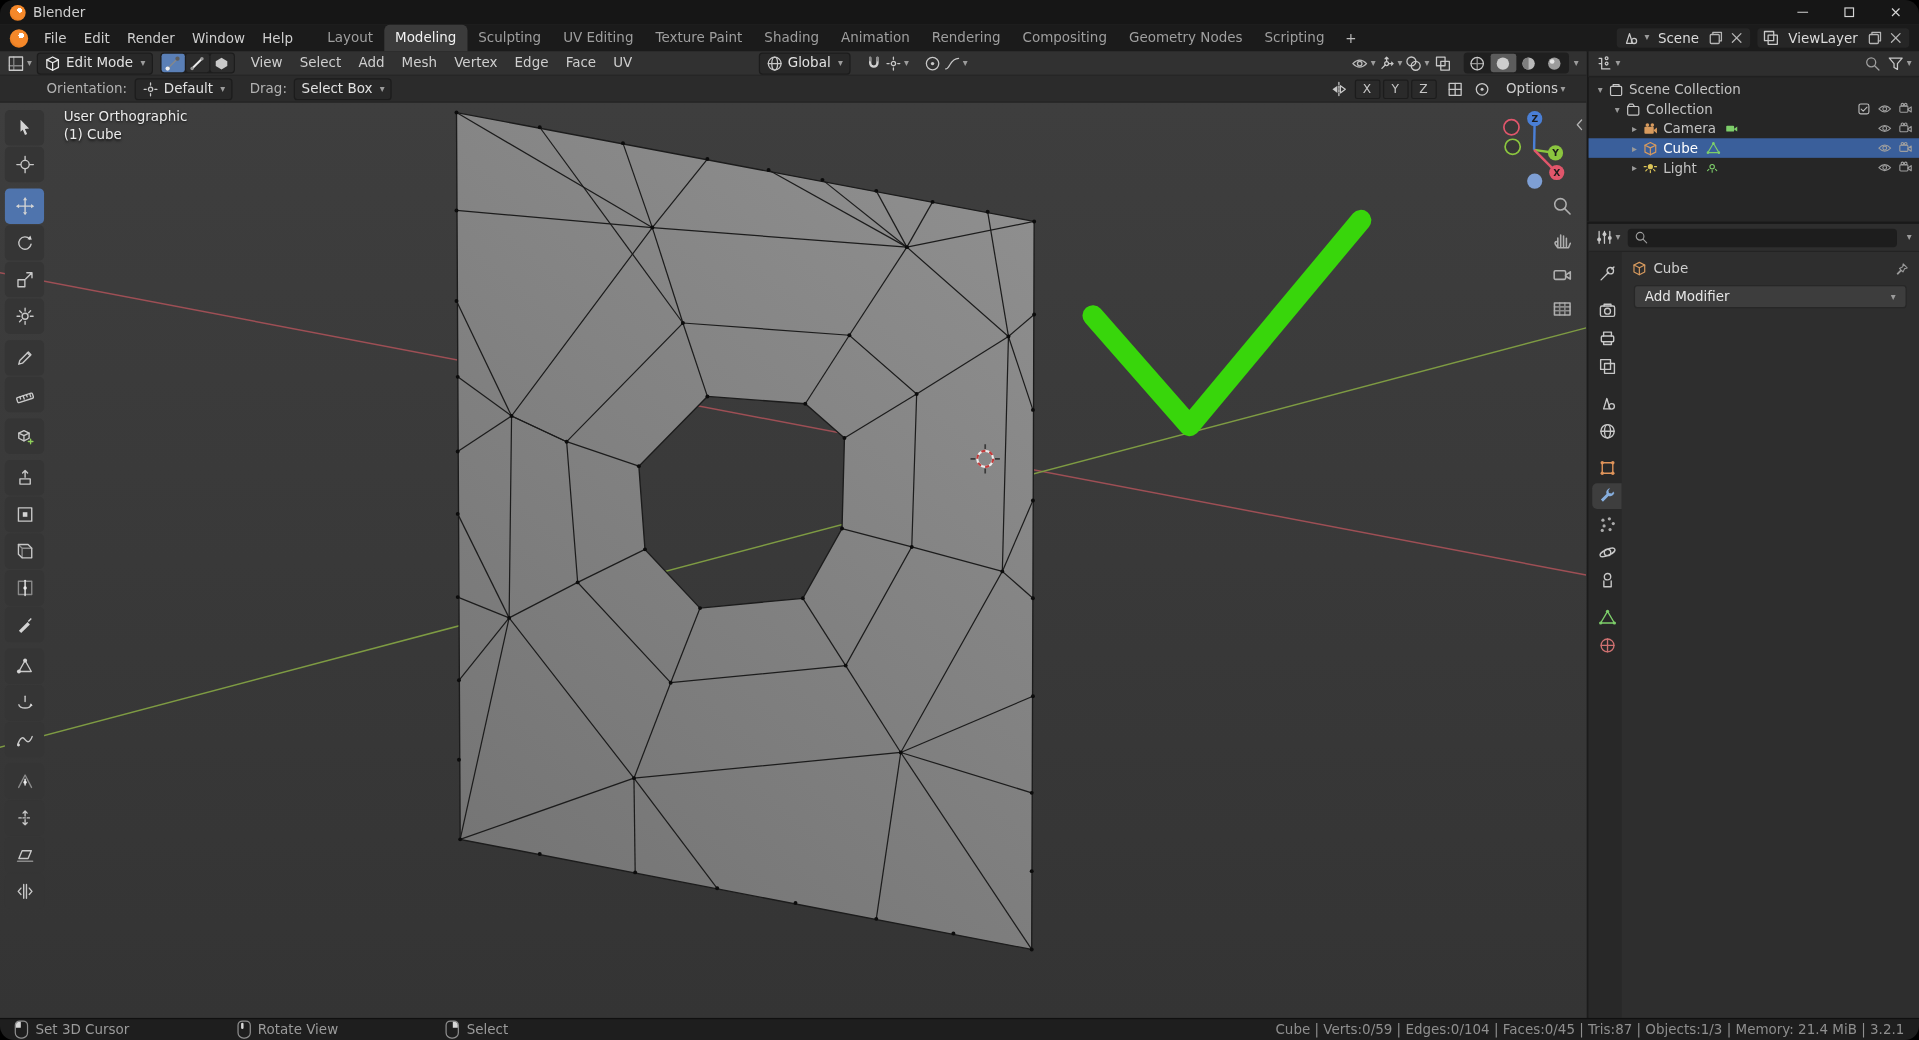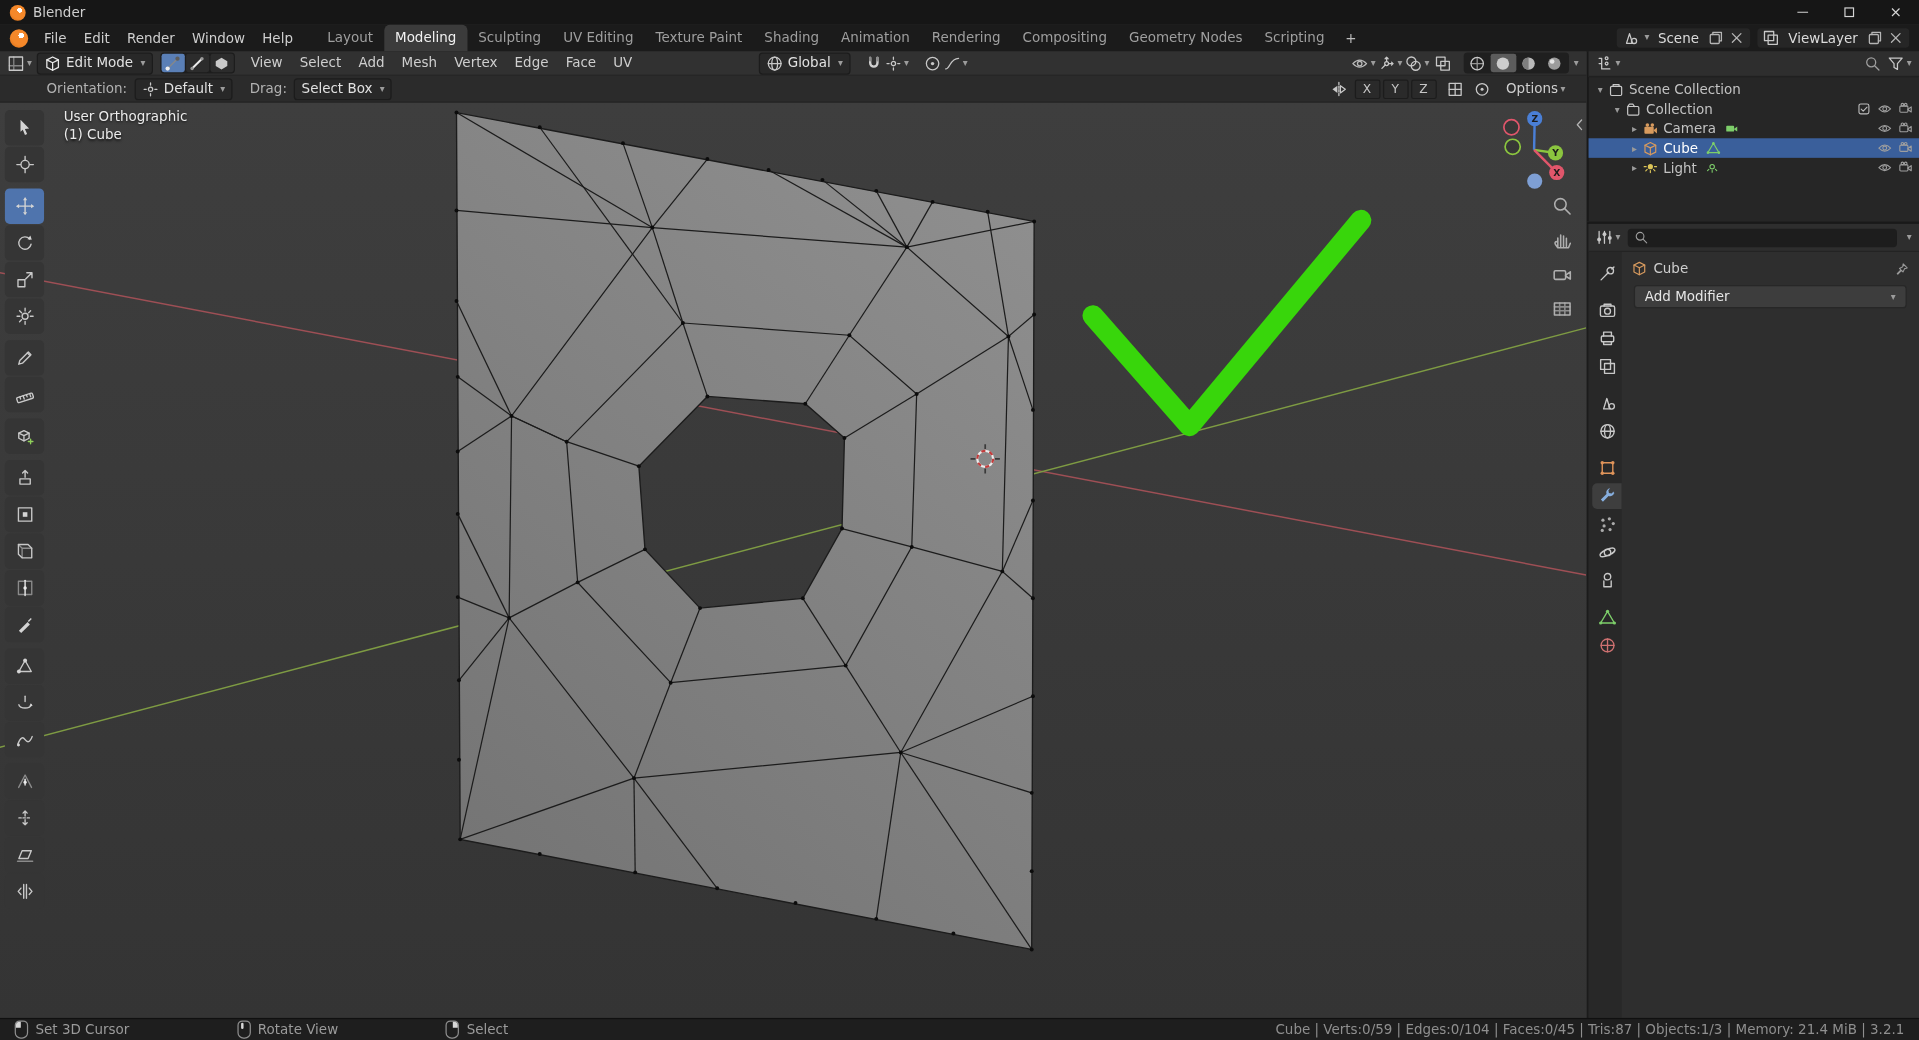--- a/index.html
+++ b/index.html
@@ -1,16 +1,16 @@
 <!DOCTYPE html>
 <html><head>
 <meta charset="utf-8">
 <style>
   html,body{margin:0;padding:0;background:#000;}
-  #stage{width:1919px;height:1040px;overflow:hidden;position:relative;}
+  #stage{width:1919px;height:1040px;overflow:hidden;position:relative;border-radius:14px;}
   #app{width:1568px;height:850px;position:relative;transform:scale(1.22385,1.22353);transform-origin:0 0;
        font-family:"DejaVu Sans",sans-serif;font-size:11px;color:#d5d5d5;background:#2b2b2b;}
   .ico{display:inline-flex;align-items:center;justify-content:center;line-height:0;}
   .chev{font-size:8px;color:#9c9c9c;line-height:1;margin-left:2px;}
   
   .titlebar{position:absolute;left:0;top:0;width:100%;height:20px;background:#161616;display:flex;align-items:center;}
   .blender-logo{width:13px;height:13px;border-radius:50%;margin:0 6px 0 8px;
     background:radial-gradient(circle at 62% 34%,#ffffff 0 16%,#f5882a 17% 58%,#d4690f 100%);}
   .title-text{color:#cfcfcf;}
   .win-btns{margin-left:auto;display:flex;height:100%;}

